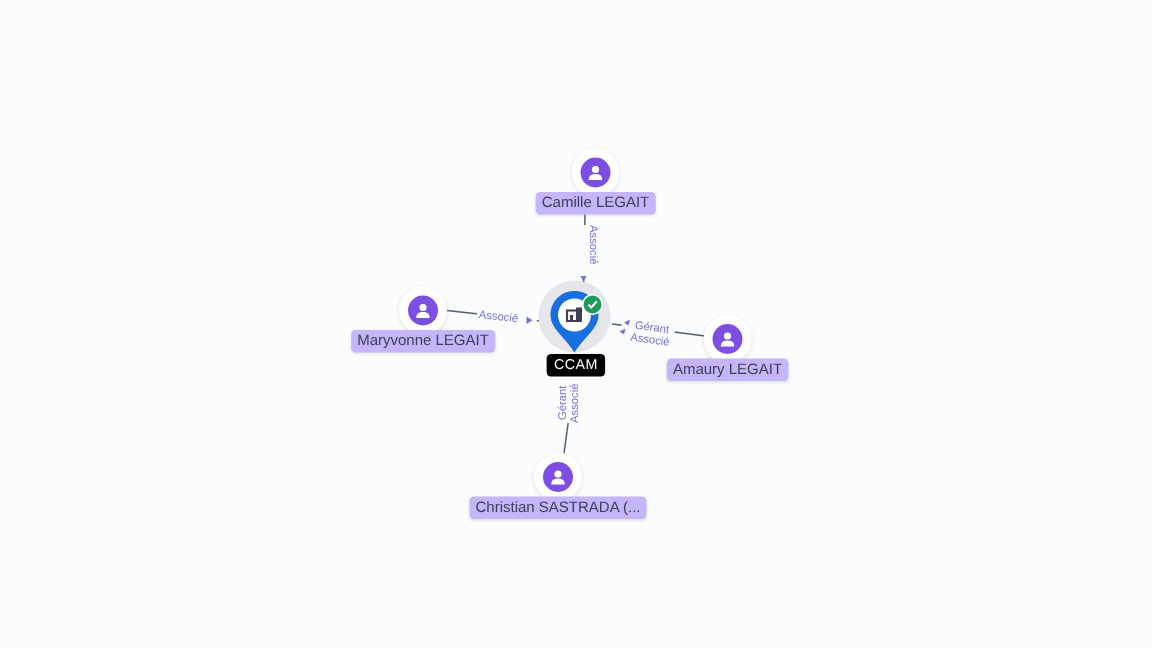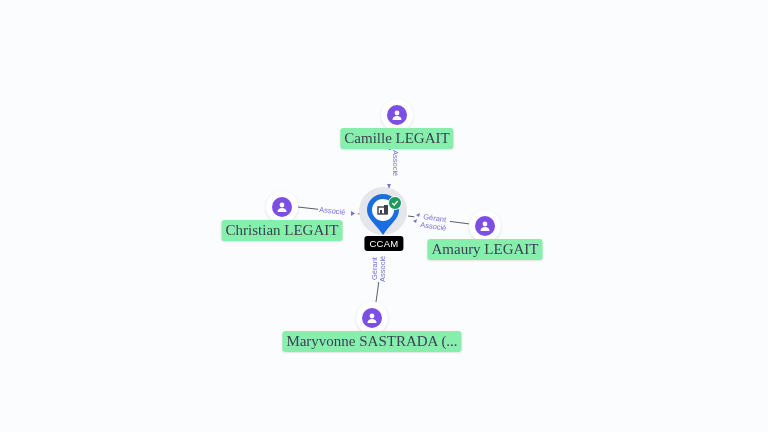--- a/index.html
+++ b/index.html
@@ -20,25 +20,25 @@
     background:#ffffff; left:-16px; top:-16px;
     box-shadow:0 1px 3px rgba(0,0,0,0.12);
     display:flex; align-items:center; justify-content:center;
   }
   .person-avatar {
     width:20px; height:20px; border-radius:50%; background:#7c4ee4;
     display:flex; align-items:center; justify-content:center;
   }
   .node-label {
     position:absolute; white-space:nowrap;
-    background:#86efac; color:#3c3f55;
-    font-size:15px; padding:2px 4px; border-radius:3px;
+    background:#c4b5fd; color:#3c3f55;
+    font-size:10px; padding:2px 4px; border-radius:3px;
     box-shadow:0 1px 2px rgba(0,0,0,0.10);
     transform:translateX(-50%);
-    top:13px; left:0;font-family:Liberation Serif, serif;
+    top:13px; left:0;
   }
   .company-node { position:absolute; left:383px; top:213px; width:0; height:0; }
   .company-halo {
     position:absolute; width:48px; height:48px; border-radius:50%;
     background:#e4e6ea; left:-24px; top:-26px;
   }
   .company-pin { position:absolute; left:-17px; top:-20px; }
   .company-label {
     position:absolute; white-space:nowrap;
     background:#000000; color:#ffffff;
@@ -122,21 +122,21 @@
 
 <div class="person-node" style="left:282px; top:207px;">
   <div class="person-circle">
     <div class="person-avatar">
       <svg width="12" height="12" viewBox="0 0 12 12">
           <circle cx="6" cy="4" r="2.4" fill="#fff"></circle>
           <path d="M1.5 11 C1.5 8 3.5 7 6 7 C8.5 7 10.5 8 10.5 11 Z" fill="#fff"></path>
         </svg>
     </div>
   </div>
-  <div class="node-label">Christian LEGAIT</div>
+  <div class="node-label">Maryvonne LEGAIT</div>
 </div>
 
 <div class="person-node" style="left:485px; top:226px;">
   <div class="person-circle">
     <div class="person-avatar">
       <svg width="12" height="12" viewBox="0 0 12 12">
           <circle cx="6" cy="4" r="2.4" fill="#fff"></circle>
           <path d="M1.5 11 C1.5 8 3.5 7 6 7 C8.5 7 10.5 8 10.5 11 Z" fill="#fff"></path>
         </svg>
     </div>
@@ -146,14 +146,14 @@
 
 <div class="person-node" style="left:372px; top:318px;">
   <div class="person-circle">
     <div class="person-avatar">
       <svg width="12" height="12" viewBox="0 0 12 12">
           <circle cx="6" cy="4" r="2.4" fill="#fff"></circle>
           <path d="M1.5 11 C1.5 8 3.5 7 6 7 C8.5 7 10.5 8 10.5 11 Z" fill="#fff"></path>
         </svg>
     </div>
   </div>
-  <div class="node-label">Maryvonne SASTRADA (...</div>
+  <div class="node-label">Christian SASTRADA (...</div>
 </div>
 
 </body></html>

